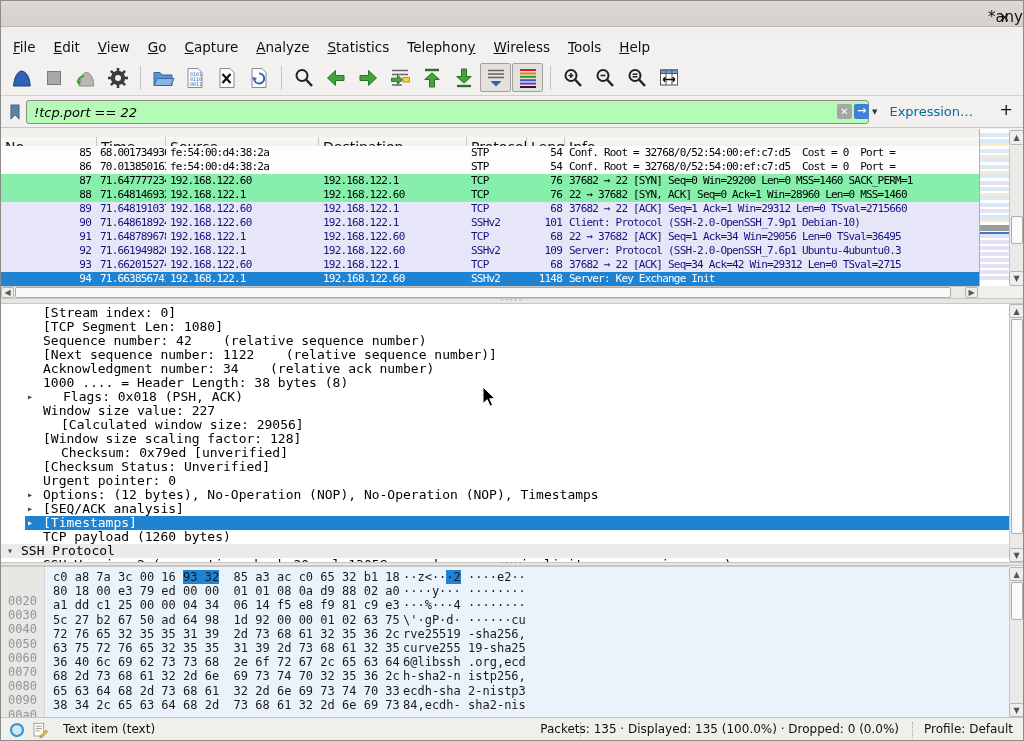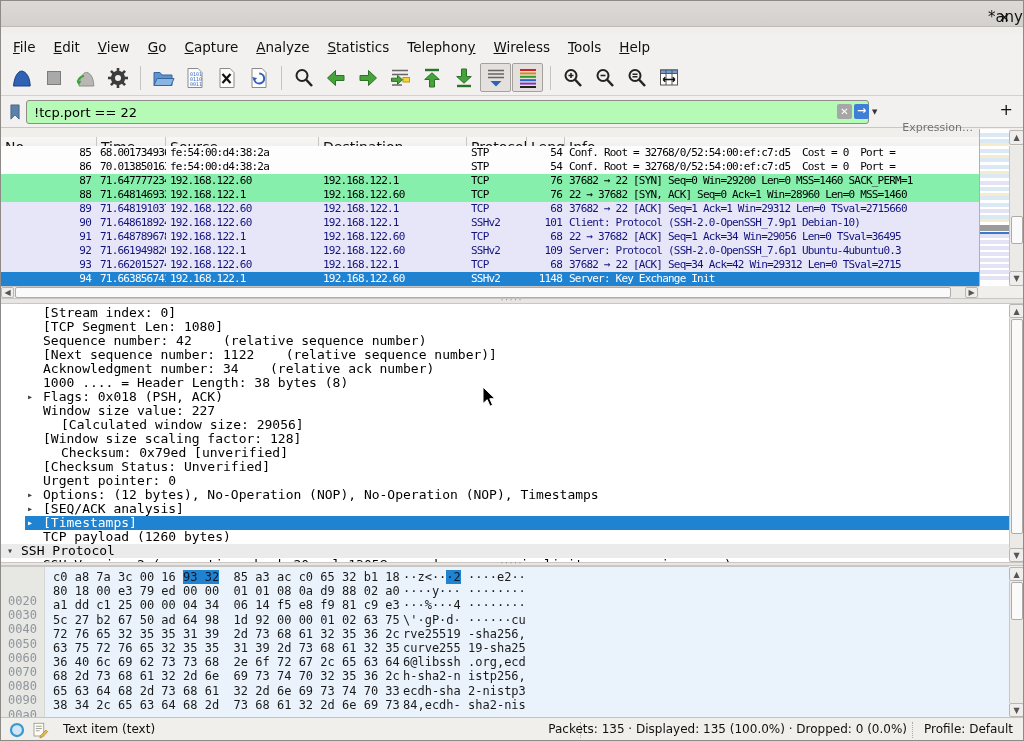--- a/index.html
+++ b/index.html
@@ -25,27 +25,27 @@
   .tbtn { width:31px; height:29px; display:flex; align-items:center; justify-content:center; margin-right:1px; border:1px solid transparent; border-radius:2px; }
   .tbtn.pressed { background:#e3e0dd; border:1px solid #a3a09d; }
   .tbtn svg { width:24px; height:24px; }
   .tsep { width:1px; height:24px; background:#c6c3c0; margin:0 6px; }
   
   .filterbar { position:absolute; left:0; top:95px; width:100%; height:32px;
     background:#f3f1ef; border-bottom:1px solid #c9c6c3; }
   .bookmark-btn { position:absolute; left:5px; top:5px; width:18px; height:22px; }
   .filter-input { position:absolute; left:25px; top:4px; width:843px; height:24px;
     background:#b5fab5; border:1px solid #8f8c89; border-radius:3px;
-    font-family:"DejaVu Sans", sans-serif; font-size:13px; color:#000; padding:0 40px 0 7px; outline:none; }
+    font-family:"DejaVu Sans", sans-serif; font-size:13px; color:#000; padding:0 40px 0 7px; outline:none;font-style:italic; }
   .clear-btn { position:absolute; left:836px; top:8px; width:15px; height:15px; background:#a6a6a6; border-radius:2px;
     color:#fff; font-size:10px; font-weight:bold; text-align:center; line-height:15px; }
   .apply-btn { position:absolute; left:853px; top:8px; width:15px; height:15px; background:#3f7fd6; border-radius:2px;
     color:#fff; font-size:11px; font-weight:bold; text-align:center; line-height:14px; }
   .filter-caret { position:absolute; left:871px; top:12px; font-size:7px; color:#333; }
-  .expression-label { position:absolute; right:50px; top:25px; font-size:11px; color:#737373; }
+  .expression-label { position:absolute; right:50px; top:8px; font-size:13px; color:#0369a1; }
   .add-filter-btn { position:absolute; right:10px; top:4px; font-size:16px; color:#111; }
   
   .plist-header { position:absolute; left:0; top:136px; width:1008px; height:18px;
     background:linear-gradient(#f8f7f6,#edebe9); border-bottom:1px solid #c2bfbc;
     display:flex; font-size:14px; color:#111; }
   .hcol { height:100%; border-right:1px solid #c9c6c3; padding:2px 0 0 4px; white-space:nowrap; overflow:hidden; }
   .hc0{width:96px;} .hc1{width:69px;} .hc2{width:153px;} .hc3{width:148px;} .hc4{width:60px;} .hc5{width:38px;} .hc6{flex:1; border-right:none;}
   .plist-body { position:absolute; left:0; top:145px; width:978px; height:140px; overflow:hidden;
     font-family:"DejaVu Sans Mono", monospace; font-size:11px; letter-spacing:-0.8px; }
   .prow { display:flex; height:14px; line-height:14px; white-space:nowrap; }
@@ -97,21 +97,21 @@
   .hoff { position:absolute; left:7px; color:#8f959c;margin-top:24px; }
   .hbytes { position:absolute; left:52px; white-space:pre; }
   .hascii { position:absolute; left:402px; white-space:pre; }
   .hsel { background:#1f83d2; color:#0f172a; }
   
   .statusbar { position:absolute; left:0; top:716px; width:100%; height:25px; background:#f1efec; border-top:1px solid #c5c2bf;
     font-size:12px; color:#111; }
   .sb-icon { position:absolute; top:3px; width:18px; height:18px; }
   .sb-context { position:absolute; left:62px; top:4px; }
   .sb-sep { position:absolute; top:4px; width:1px; height:16px; border-left:1px dotted #aba8a5; }
-  .sb-counts { position:absolute; right:116px; top:4px;text-align:center; }
+  .sb-counts { position:absolute; right:124px; top:4px;text-align:center; }
   .sb-profile { position:absolute; right:10px; top:4px; }
   
   .mouse-cursor { position:absolute; left:481px; top:385px; width:14px; height:21px; pointer-events:none; }
 </style>
 </head>
 <body>
 
 <svg width="0" height="0" style="position:absolute" aria-hidden="true">
   <defs>
     <symbol id="sym-start-capture" viewBox="0 0 24 24">
@@ -478,21 +478,21 @@
 <div class="splitter" style="top:297px; height:6px;">·····</div>
 
 <div class="detail">
   <div>
       <div class="dline"><span style="padding-left: 42px; display: inline-block;">[Stream index: 0]</span></div>
       <div class="dline"><span style="padding-left: 42px; display: inline-block;">[TCP Segment Len: 1080]</span></div>
       <div class="dline"><span style="padding-left: 42px; display: inline-block;">Sequence number: 42    (relative sequence number)</span></div>
       <div class="dline"><span style="padding-left: 42px; display: inline-block;">[Next sequence number: 1122    (relative sequence number)]</span></div>
       <div class="dline"><span style="padding-left: 42px; display: inline-block;">Acknowledgment number: 34    (relative ack number)</span></div>
       <div class="dline"><span style="padding-left: 42px; display: inline-block;">1000 .... = Header Length: 38 bytes (8)</span></div>
-      <div class="dline"><span class="darrow" style="left: 26px;">▸</span><span style="padding-left: 42px; display: inline-block;">Flags: 0x018 (PSH, ACK)</span></div>
+      <div class="dline"><span class="darrow" style="left: 26px;">▸</span><span style="padding-left: 62px; display: inline-block;">Flags: 0x018 (PSH, ACK)</span></div>
       <div class="dline"><span style="padding-left: 42px; display: inline-block;">Window size value: 227</span></div>
       <div class="dline"><span style="padding-left: 60px; display: inline-block;">[Calculated window size: 29056]</span></div>
       <div class="dline"><span style="padding-left: 42px; display: inline-block;">[Window size scaling factor: 128]</span></div>
       <div class="dline"><span style="padding-left: 60px; display: inline-block;">Checksum: 0x79ed [unverified]</span></div>
       <div class="dline"><span style="padding-left: 42px; display: inline-block;">[Checksum Status: Unverified]</span></div>
       <div class="dline"><span style="padding-left: 42px; display: inline-block;">Urgent pointer: 0</span></div>
       <div class="dline"><span class="darrow" style="left: 26px;">▸</span><span style="padding-left: 42px; display: inline-block;">Options: (12 bytes), No-Operation (NOP), No-Operation (NOP), Timestamps</span></div>
       <div class="dline"><span class="darrow" style="left: 26px;">▸</span><span style="padding-left: 42px; display: inline-block;">[SEQ/ACK analysis]</span></div>
       <div class="dline dsel"><span class="darrow" style="left: 26px;">▸</span><span style="padding-left: 42px; display: inline-block;">[Timestamps]</span></div>
       <div class="dline"><span style="padding-left: 42px; display: inline-block;">TCP payload (1260 bytes)</span></div>

